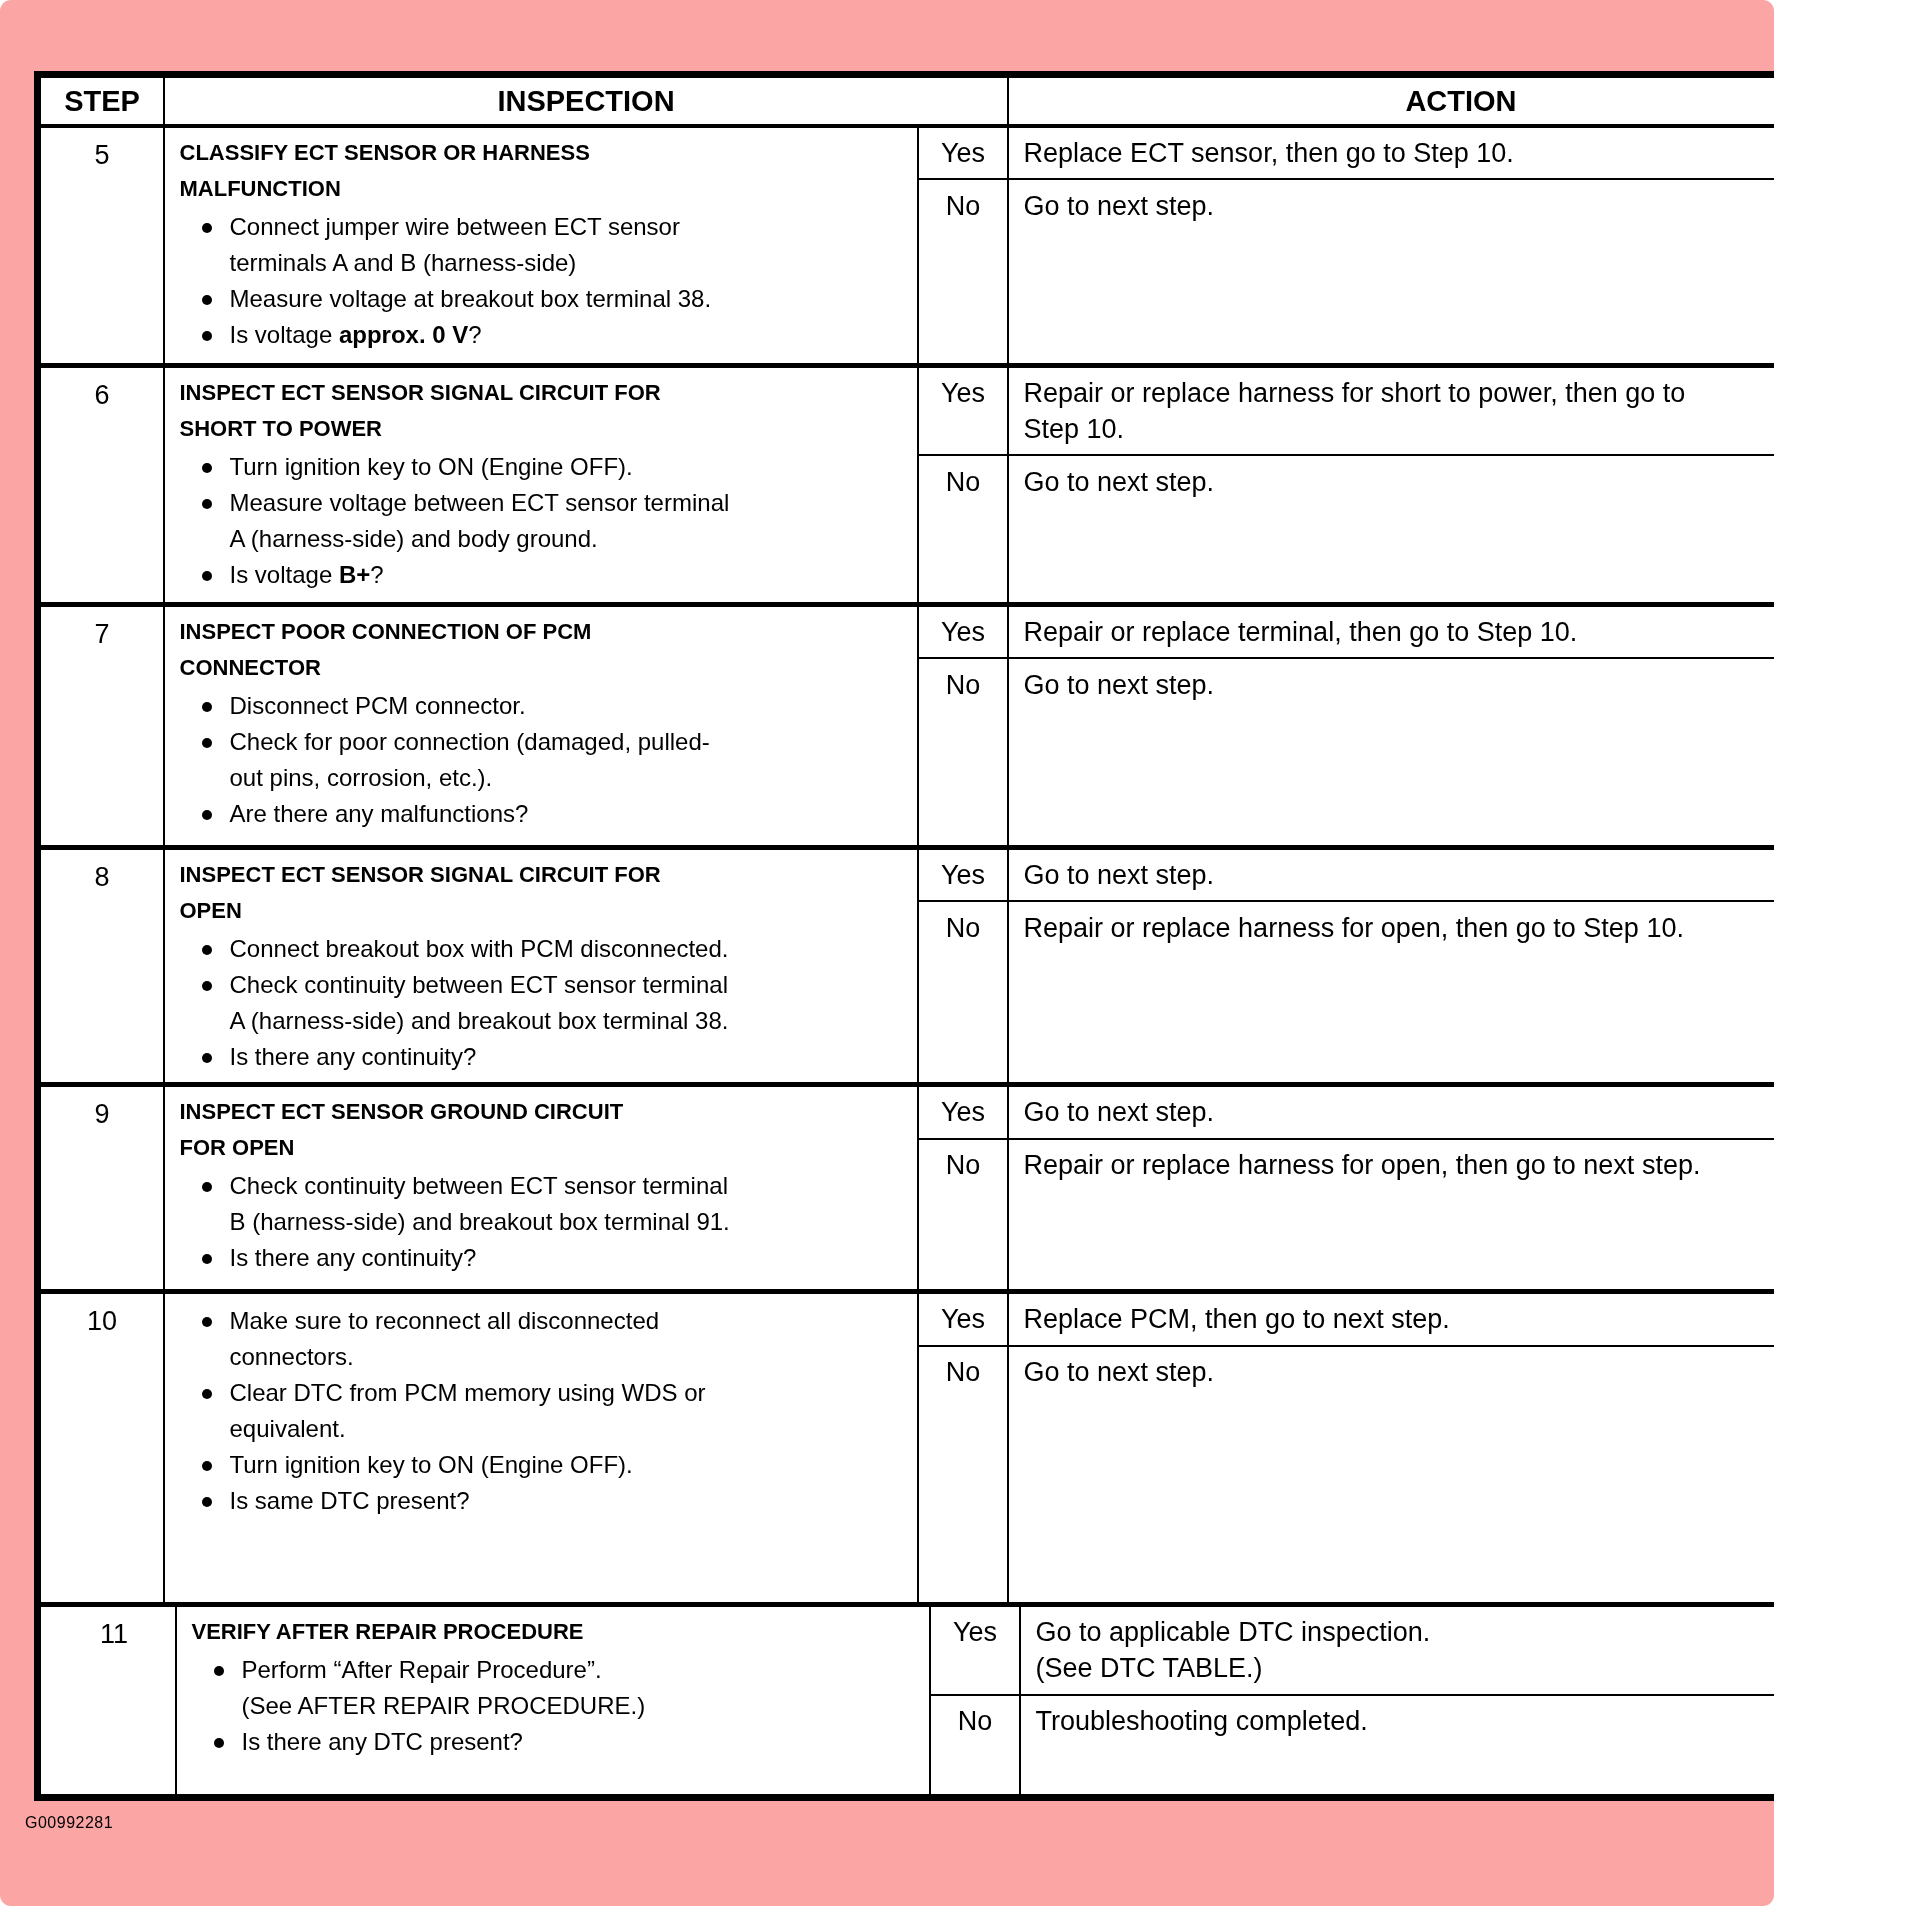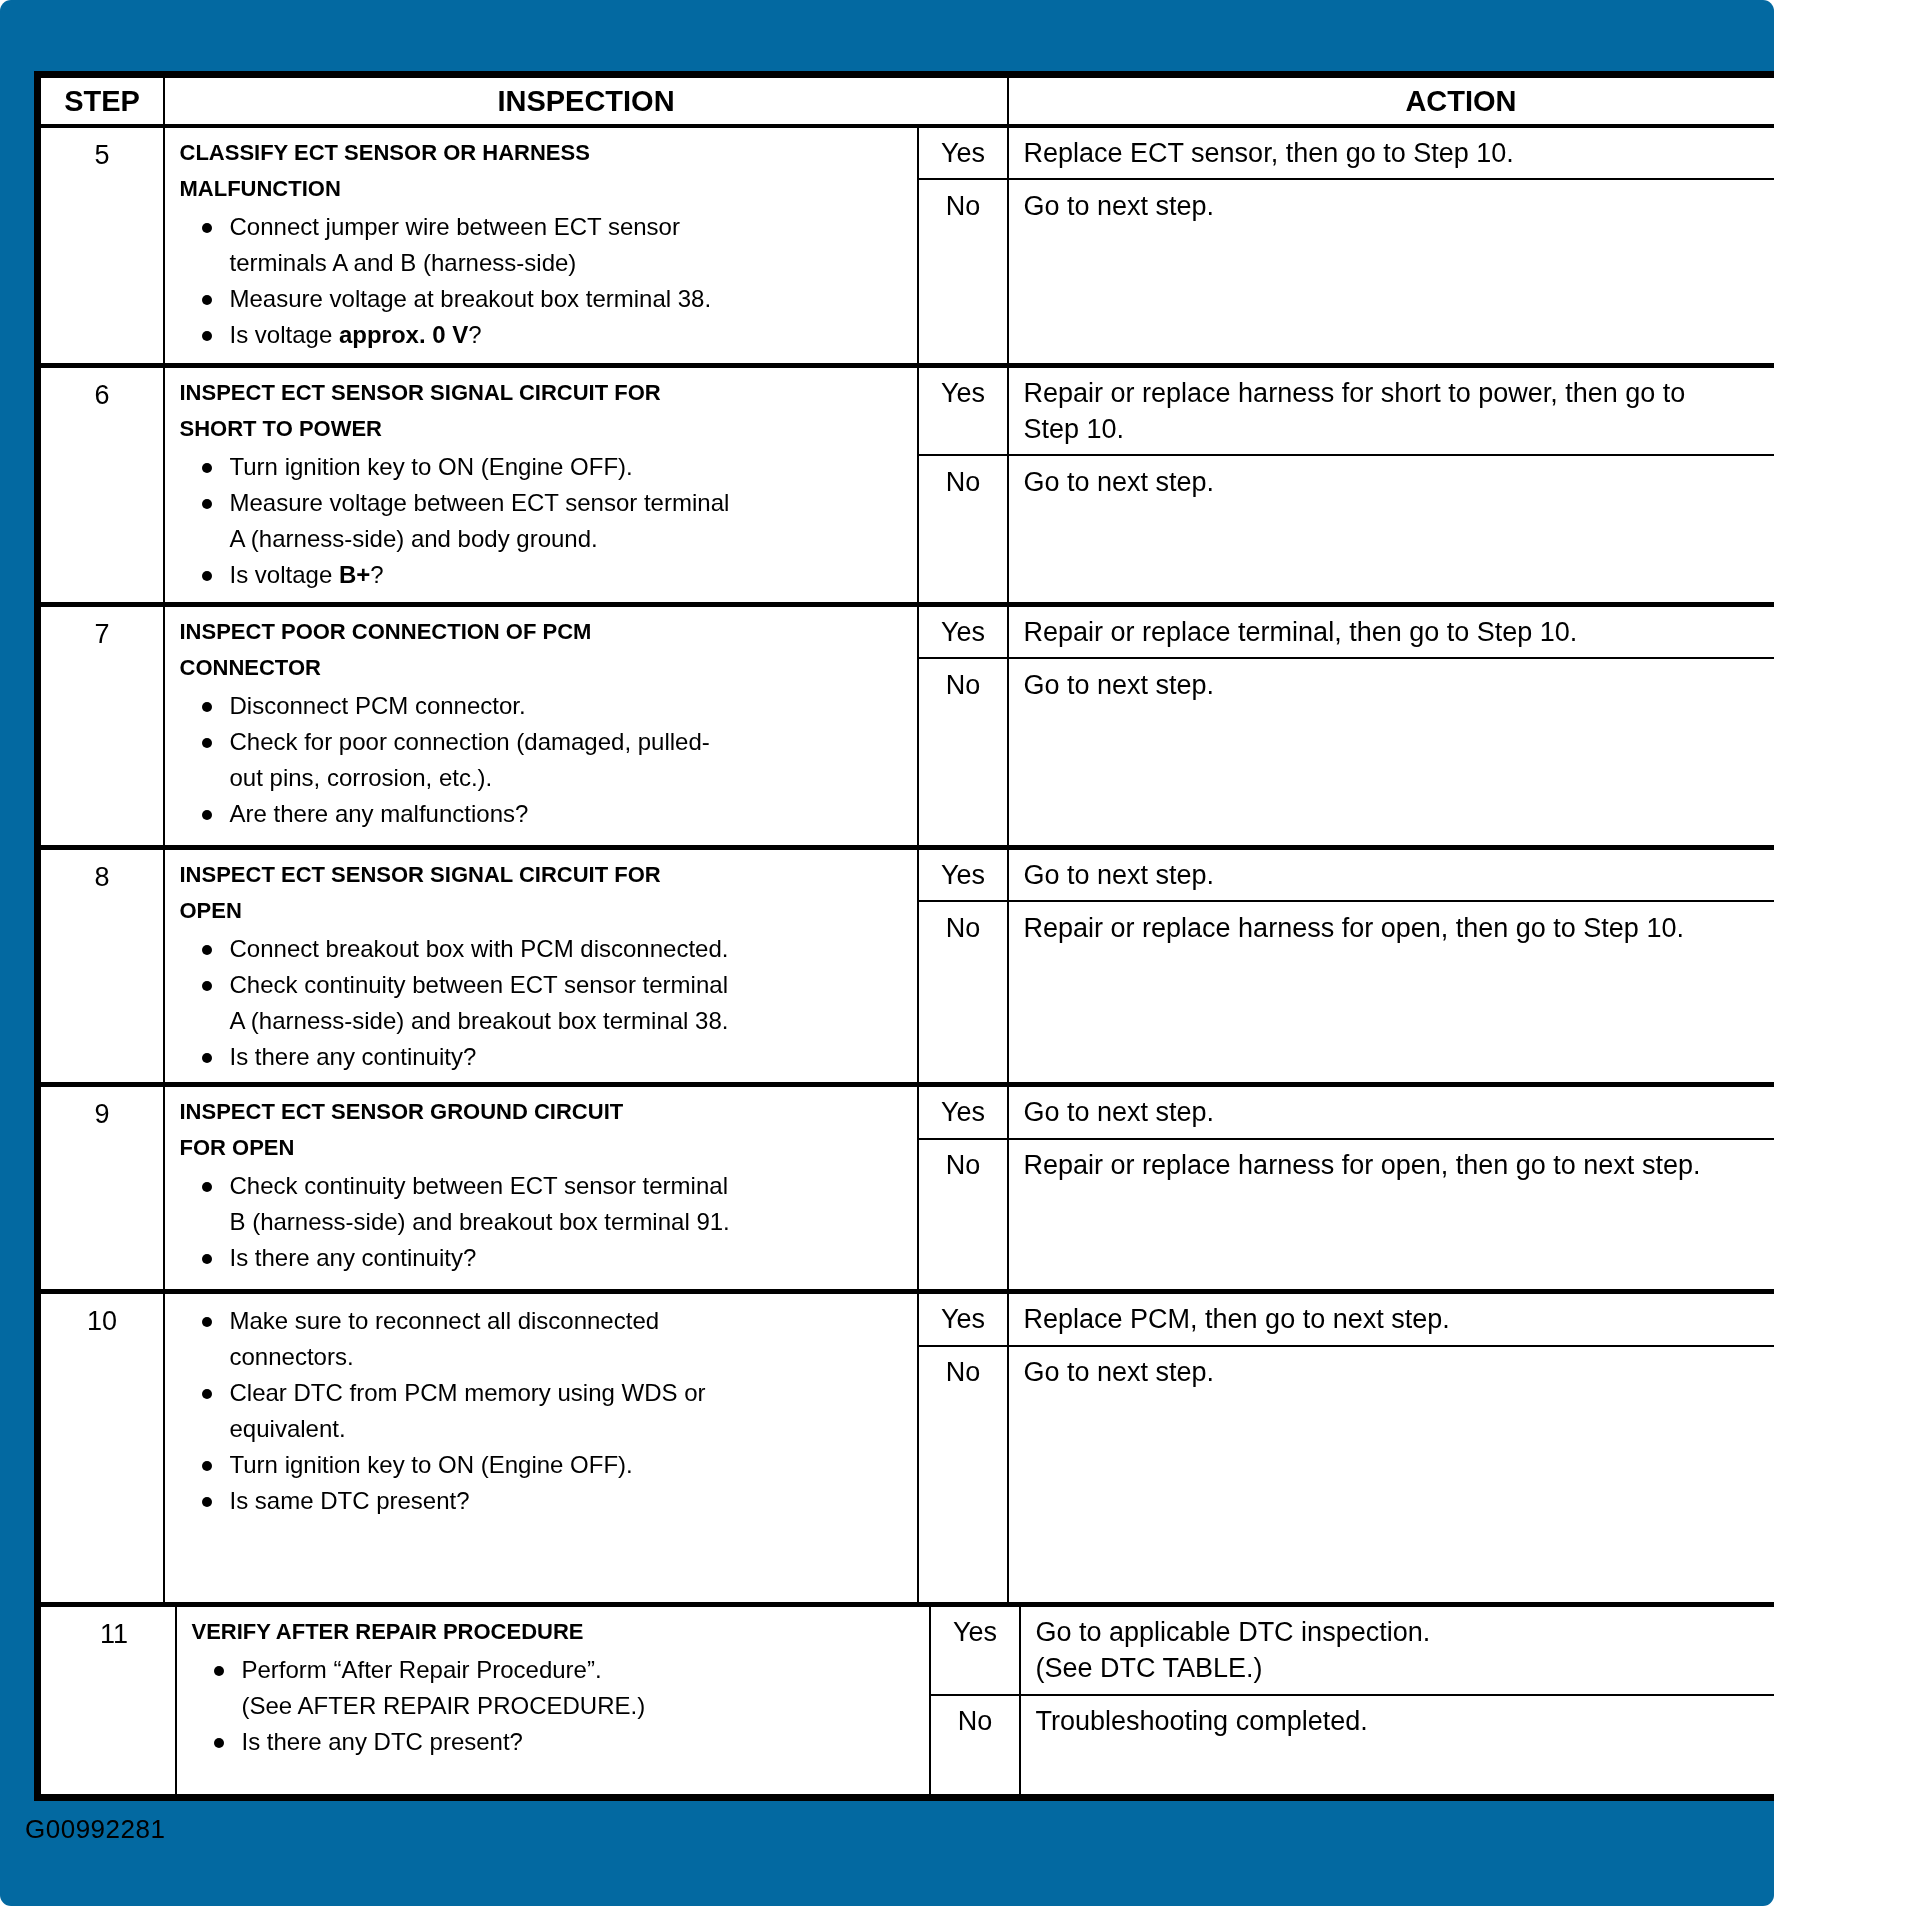--- a/index.html
+++ b/index.html
@@ -1,17 +1,17 @@
 <!DOCTYPE html>
 <html style="font-size:14.5px"><head>
 <meta charset="utf-8">
 <style>
   html,body{margin:0;padding:0;background:#ffffff;}
   body{width:1926px;height:1906px;font-family:"Liberation Sans",sans-serif;color:#000;}
-  .page{position:relative;width:1774px;height:1906px;background:#0369a1;overflow:hidden;border-radius:11px;}
+  .page{position:relative;width:1774px;height:1906px;background:#fca5a5;overflow:hidden;border-radius:11px;}
   .tbl{position:absolute;left:34px;top:71px;width:1858px;border:7.2px solid #000;box-sizing:border-box;background:#fff;}
   .hdr{display:flex;height:46px;border-bottom:4.5px solid #000;font-weight:bold;font-size:29px;}
   .h-step{width:124px;flex:0 0 124px;border-right:2.7px solid #000;display:flex;align-items:center;justify-content:center;box-sizing:border-box;}
   .h-insp{width:844px;flex:0 0 844px;border-right:2.7px solid #000;display:flex;align-items:center;justify-content:center;box-sizing:border-box;}
   .h-act{flex:1;display:flex;align-items:center;justify-content:center;margin-left:28px;}
   .row{display:flex;border-bottom:5.4px solid #000;}
   .row.last{border-bottom:none;padding-left:12px;}
   .c-step{width:124px;flex:0 0 124px;border-right:2.7px solid #000;text-align:center;padding-top:9px;font-size:27px;line-height:36px;box-sizing:border-box;}
   .c-insp{width:754px;flex:0 0 754px;border-right:2.7px solid #000;padding:7.2px 12.7px 7.2px 14.5px;box-sizing:border-box;}
   .c-right{flex:1;display:flex;flex-direction:column;}
@@ -19,21 +19,21 @@
   .sub.last{border-bottom:none;flex:1;}
   .c-yn{width:90px;flex:0 0 90px;border-right:2.7px solid #000;text-align:center;padding-top:7.2px;font-size:27px;line-height:36px;box-sizing:border-box;}
   .c-act{flex:1;padding:7.2px 14.5px;font-size:27px;line-height:36px;white-space:pre-line;}
   .title{font-weight:bold;font-size:22px;line-height:36px;white-space:pre-line;}
   .bullets{margin-top:1.8px;}
   .bullet{display:flex;}
   .dot{flex:0 0 50px;position:relative;}
   .dot::before{content:"";position:absolute;left:22px;top:13.6px;width:10px;height:10px;border-radius:50%;background:#000;}
   .bt{flex:1;font-size:24px;line-height:36px;white-space:pre-line;}
   .bt b{font-weight:bold;}
-  .gcode{position:absolute;left:25px;top:1814px;font-size:26px;letter-spacing:0.5px;}
+  .gcode{position:absolute;left:25px;top:1814px;font-size:16px;letter-spacing:0.5px;}
 </style>
 </head>
 <body>
 
 <div class="page">
   <div class="tbl">
 
     <div class="hdr">
       <div class="h-step">STEP</div>
       <div class="h-insp">INSPECTION</div>

